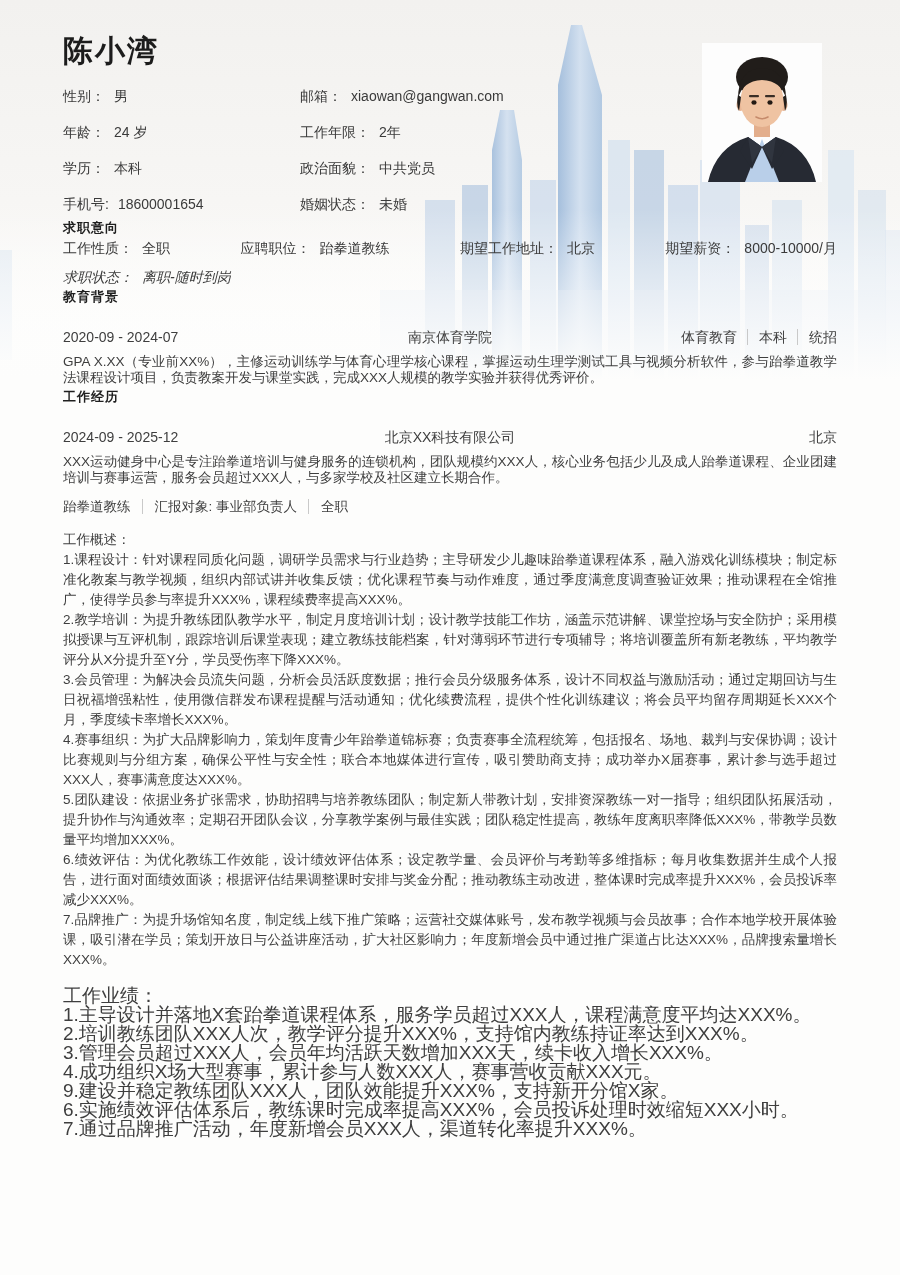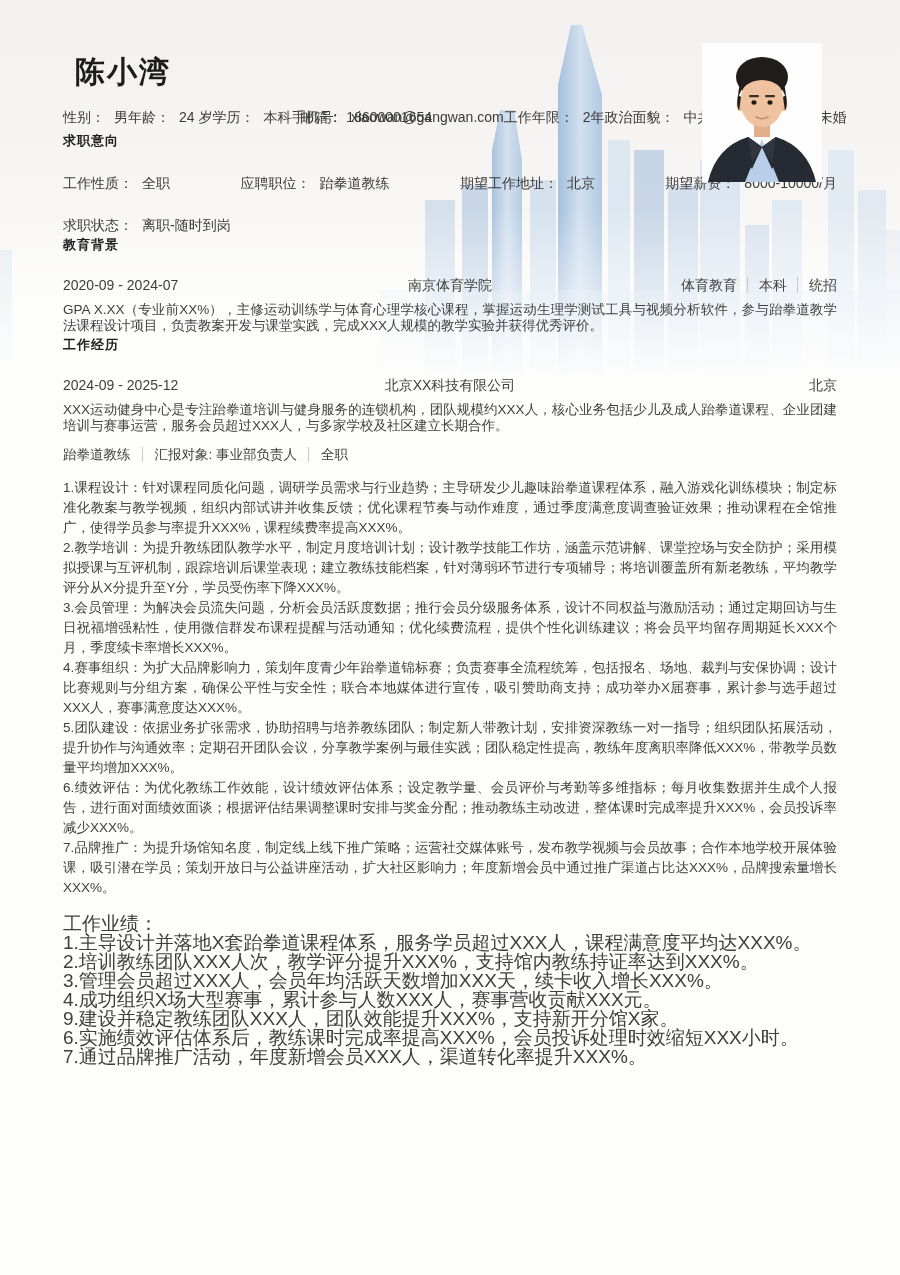--- a/index.html
+++ b/index.html
@@ -3,33 +3,33 @@
 <meta charset="utf-8">
 <style>
   html,body{margin:0;padding:0;background:#e9e8e6;}
   .page{
     position:relative;width:900px;height:1275px;margin:0 auto;overflow:hidden;
     background:linear-gradient(180deg,#f2f1ef 0%,#f7f6f4 200px,#fdfdfc 360px,#fdfdfc 100%);
     font-family:"Liberation Sans","DejaVu Sans",sans-serif;color:#3e3e3e;
   }
   .skyline{position:absolute;top:0;left:0;z-index:0;pointer-events:none;}
   .content{position:relative;z-index:2;padding:0 63px;}
-  .name{margin:12px;padding-top:42px;font-size:30px;line-height:36px;font-weight:700;color:#1c1c1c;letter-spacing:2px;}
+  .name{margin:0;padding-top:33px;font-size:30px;line-height:36px;font-weight:700;color:#1c1c1c;letter-spacing:2px;}
   .info-grid{display:flex;margin-top:14px;font-size:14px;}
-  .info-col{display:flex;flex-direction:row;}
+  .info-col{display:flex;flex-direction:column;gap:10px;}
   .info-col.left{width:237px;}
   .info-row{line-height:26px;white-space:nowrap;}
   .lbl{color:#3a3a3a;}
   .val{color:#3a3a3a;margin-left:9px;}
   h2.sec{font-size:13px;line-height:22px;font-weight:700;color:#1f1f1f;margin:0;letter-spacing:1px;}
   .sec-intent{margin-top:34px;}
   .sec-edu{margin-top:36px;}
   .sec-work{margin-top:32px;}
-  .intent-row{display:flex;justify-content:space-between;margin-top:22px;font-size:14px;line-height:18px;white-space:nowrap;}
-  .intent-row2{margin-top:24px;font-size:14px;line-height:18px;}
+  .intent-row{display:flex;justify-content:space-between;font-size:14px;line-height:18px;white-space:nowrap;}
+  .intent-row2{margin-top:11px;font-size:14px;line-height:18px;font-style:italic;}
   .row3{display:flex;margin-top:20px;font-size:14px;line-height:18px;align-items:baseline;}
   .row3 .l{width:200px;}
   .row3 .c{flex:1;text-align:center;}
   .row3 .r{min-width:200px;text-align:right;}
   .tags span+span{margin-left:10px;padding-left:11px;border-left:1px solid #c9c9c9;}
   .para{margin:8px 0 0;font-size:13.5px;line-height:16px;color:#3e3e3e;text-align:justify;}
   .meta-row{margin-top:12px;font-size:13.5px;line-height:18px;}
   .meta-row span+span{margin-left:11px;padding-left:12px;border-left:1px solid #c9c9c9;}
   .overview{margin-top:14px;}
   .overview p{margin:0;font-size:13.5px;line-height:20px;text-align:justify;color:#3e3e3e;}
@@ -143,20 +143,21 @@
       <span class="l">2024-09 - 2025-12</span>
       <span class="c">北京XX科技有限公司</span>
       <span class="r">北京</span>
     </div>
     <p class="para">XXX运动健身中心是专注跆拳道培训与健身服务的连锁机构，团队规模约XXX人，核心业务包括少儿及成人跆拳道课程、企业团建培训与赛事运营，服务会员超过XXX人，与多家学校及社区建立长期合作。</p>
     <div class="meta-row">
       <span>跆拳道教练</span><span>汇报对象: 事业部负责人</span><span>全职</span>
     </div>
 
     <div class="overview">
+      <p>工作概述：</p>
       <p>1.课程设计：针对课程同质化问题，调研学员需求与行业趋势；主导研发少儿趣味跆拳道课程体系，融入游戏化训练模块；制定标准化教案与教学视频，组织内部试讲并收集反馈；优化课程节奏与动作难度，通过季度满意度调查验证效果；推动课程在全馆推广，使得学员参与率提升XXX%，课程续费率提高XXX%。</p>
       <p>2.教学培训：为提升教练团队教学水平，制定月度培训计划；设计教学技能工作坊，涵盖示范讲解、课堂控场与安全防护；采用模拟授课与互评机制，跟踪培训后课堂表现；建立教练技能档案，针对薄弱环节进行专项辅导；将培训覆盖所有新老教练，平均教学评分从X分提升至Y分，学员受伤率下降XXX%。</p>
       <p>3.会员管理：为解决会员流失问题，分析会员活跃度数据；推行会员分级服务体系，设计不同权益与激励活动；通过定期回访与生日祝福增强粘性，使用微信群发布课程提醒与活动通知；优化续费流程，提供个性化训练建议；将会员平均留存周期延长XXX个月，季度续卡率增长XXX%。</p>
       <p>4.赛事组织：为扩大品牌影响力，策划年度青少年跆拳道锦标赛；负责赛事全流程统筹，包括报名、场地、裁判与安保协调；设计比赛规则与分组方案，确保公平性与安全性；联合本地媒体进行宣传，吸引赞助商支持；成功举办X届赛事，累计参与选手超过XXX人，赛事满意度达XXX%。</p>
       <p>5.团队建设：依据业务扩张需求，协助招聘与培养教练团队；制定新人带教计划，安排资深教练一对一指导；组织团队拓展活动，提升协作与沟通效率；定期召开团队会议，分享教学案例与最佳实践；团队稳定性提高，教练年度离职率降低XXX%，带教学员数量平均增加XXX%。</p>
       <p>6.绩效评估：为优化教练工作效能，设计绩效评估体系；设定教学量、会员评价与考勤等多维指标；每月收集数据并生成个人报告，进行面对面绩效面谈；根据评估结果调整课时安排与奖金分配；推动教练主动改进，整体课时完成率提升XXX%，会员投诉率减少XXX%。</p>
       <p>7.品牌推广：为提升场馆知名度，制定线上线下推广策略；运营社交媒体账号，发布教学视频与会员故事；合作本地学校开展体验课，吸引潜在学员；策划开放日与公益讲座活动，扩大社区影响力；年度新增会员中通过推广渠道占比达XXX%，品牌搜索量增长XXX%。</p>
     </div>
 
     <div class="achv">

